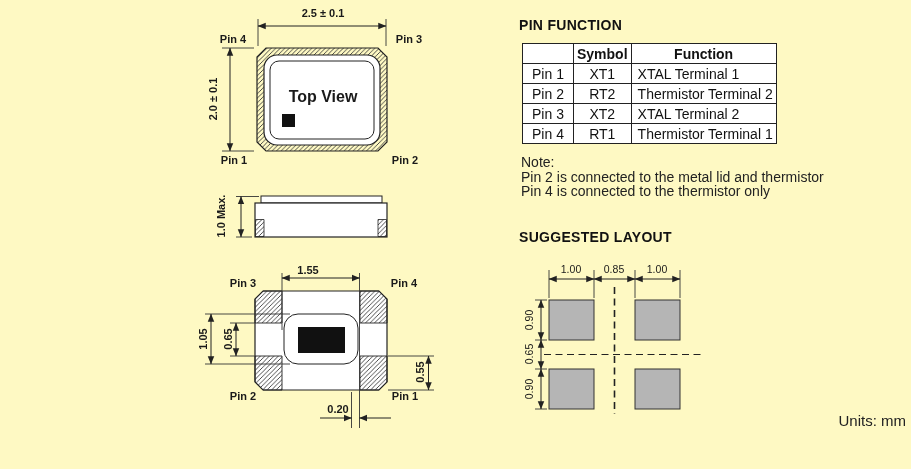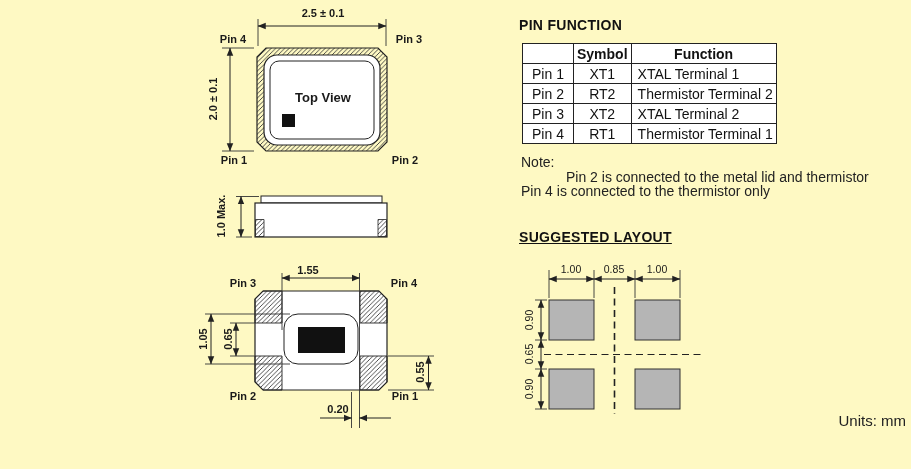--- a/index.html
+++ b/index.html
@@ -7,21 +7,21 @@
     position:relative; width:911px; height:469px; background:#fef9c3;
     font-family:"Liberation Sans", sans-serif; color:#1a1a1a; overflow:hidden;
   }
   .art { position:absolute; left:0; top:0; }
   .t {
     position:absolute; transform:translate(-50%,-50%);
     font-size:11px; font-weight:bold; white-space:nowrap; color:#1a1a1a;
   }
   .rot { transform:translate(-50%,-50%) rotate(-90deg); }
   .n { font-weight:normal; font-size:10.5px; }
-  .big { font-size:13px; }
+  .big { font-size:16px; }
   .h {
     position:absolute; font-size:14px; font-weight:bold;
     letter-spacing:.3px; white-space:nowrap; color:#111;
   }
   .note { position:absolute; font-size:14px; color:#222; white-space:nowrap; }
   .units { position:absolute; font-size:15px; color:#222; white-space:nowrap;margin-left:40px; }
   table.pin-table {
     position:absolute; left:522px; top:43px; border-collapse:collapse;
     table-layout:fixed; font-size:14px; color:#111; background:#fff;
   }
@@ -152,24 +152,24 @@
     </tr>
     <tr>
       <td>Pin 4</td>
       <td>RT1</td>
       <td class="fn">Thermistor Terminal 1</td>
     </tr>
   </tbody>
     </table>
 
   <span class="note" style="left:521px; top:154px;">Note:</span>
-  <span class="note" style="left:521px; top:169px;margin-left:45px;">Pin 2 is connected to the metal lid and thermistor</span>
+  <span class="note" style="left:521px; top:169px;">Pin 2 is connected to the metal lid and thermistor</span>
   <span class="note" style="left:521px; top:183px;">Pin 4 is connected to the thermistor only</span>
 
-  <span class="h" style="left:519px; top:229px;text-decoration:underline;">SUGGESTED LAYOUT</span>
+  <span class="h" style="left:519px; top:229px;">SUGGESTED LAYOUT</span>
   <span class="t n" style="left:571px; top:269px;">1.00</span>
   <span class="t n" style="left:614px; top:269px;">0.85</span>
   <span class="t n" style="left:657px; top:269px;">1.00</span>
   <span class="t n rot" style="left:529px; top:320px;">0.90</span>
   <span class="t n rot" style="left:529px; top:354px;">0.65</span>
   <span class="t n rot" style="left:529px; top:389px;">0.90</span>
 
   <span class="units" style="right:5px; top:412px;">Units: mm</span>
 
 </div>

